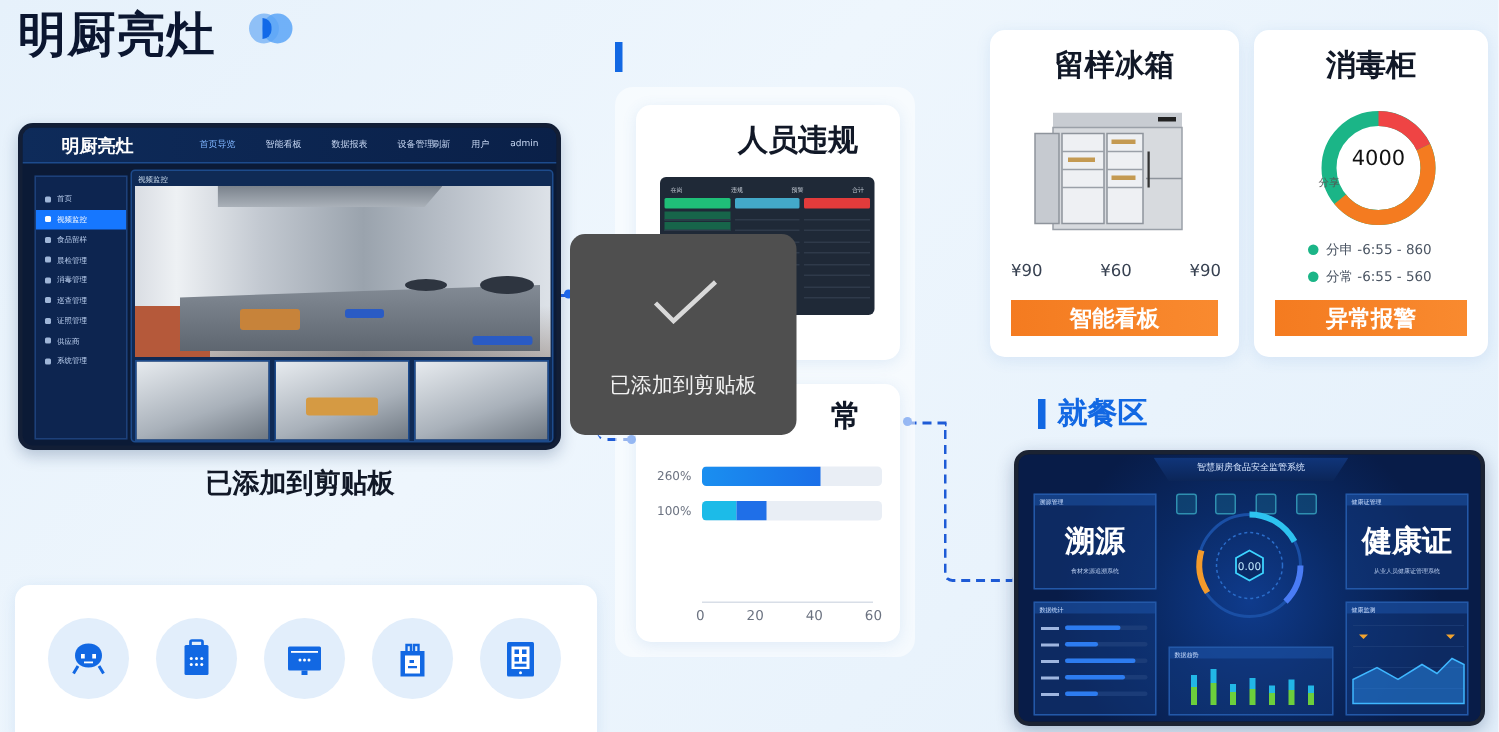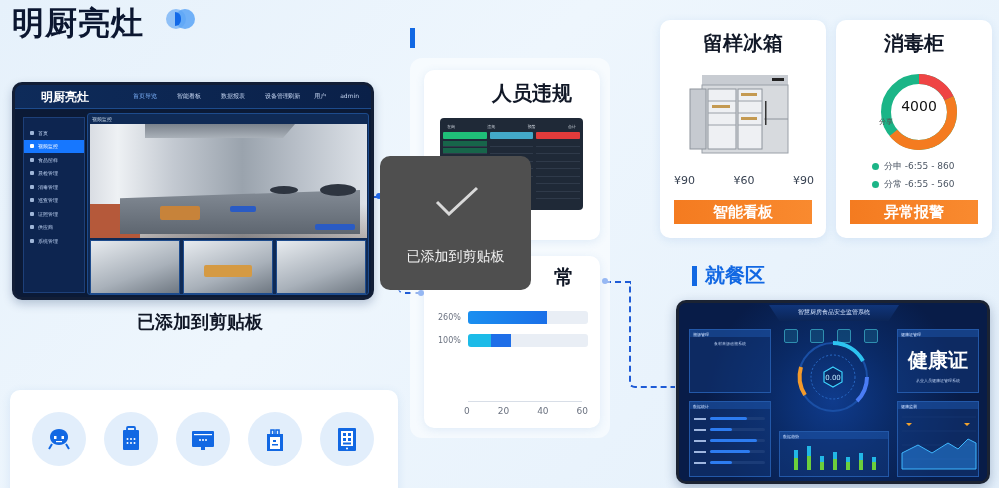--- a/index.html
+++ b/index.html
@@ -414,20 +414,21 @@
     <span class="bar"></span>
     <span>就餐区</span>
   </div>
 
 <div class="abs dash-frame">
   <div class="dash-inner"></div>
   <div class="dash-header">智慧厨房食品安全监管系统</div>
 
   <div class="dash-panel" style="left:10px;top:26px;width:82px;height:64px">
     <div class="dash-panel-h">溯源管理</div>
+    <div class="dash-big">溯源</div>
     <div class="dash-small">食材来源追溯系统</div>
   </div>
   <div class="dash-panel" style="left:218px;top:26px;width:82px;height:64px">
     <div class="dash-panel-h">健康证管理</div>
     <div class="dash-big">健康证</div>
     <div class="dash-small">从业人员健康证管理系统</div>
   </div>
 
   <div class="dash-icon" style="left:105px"></div>
   <div class="dash-icon" style="left:131px"></div>

